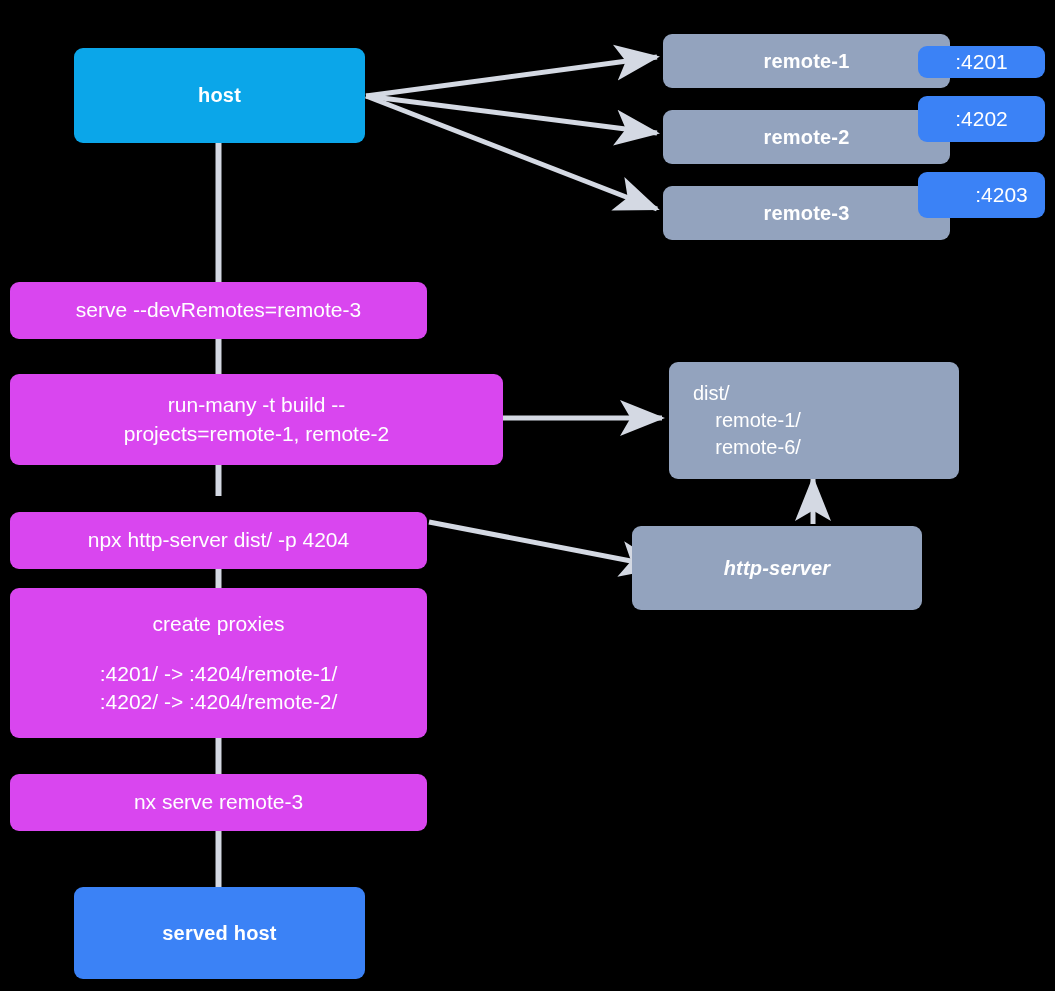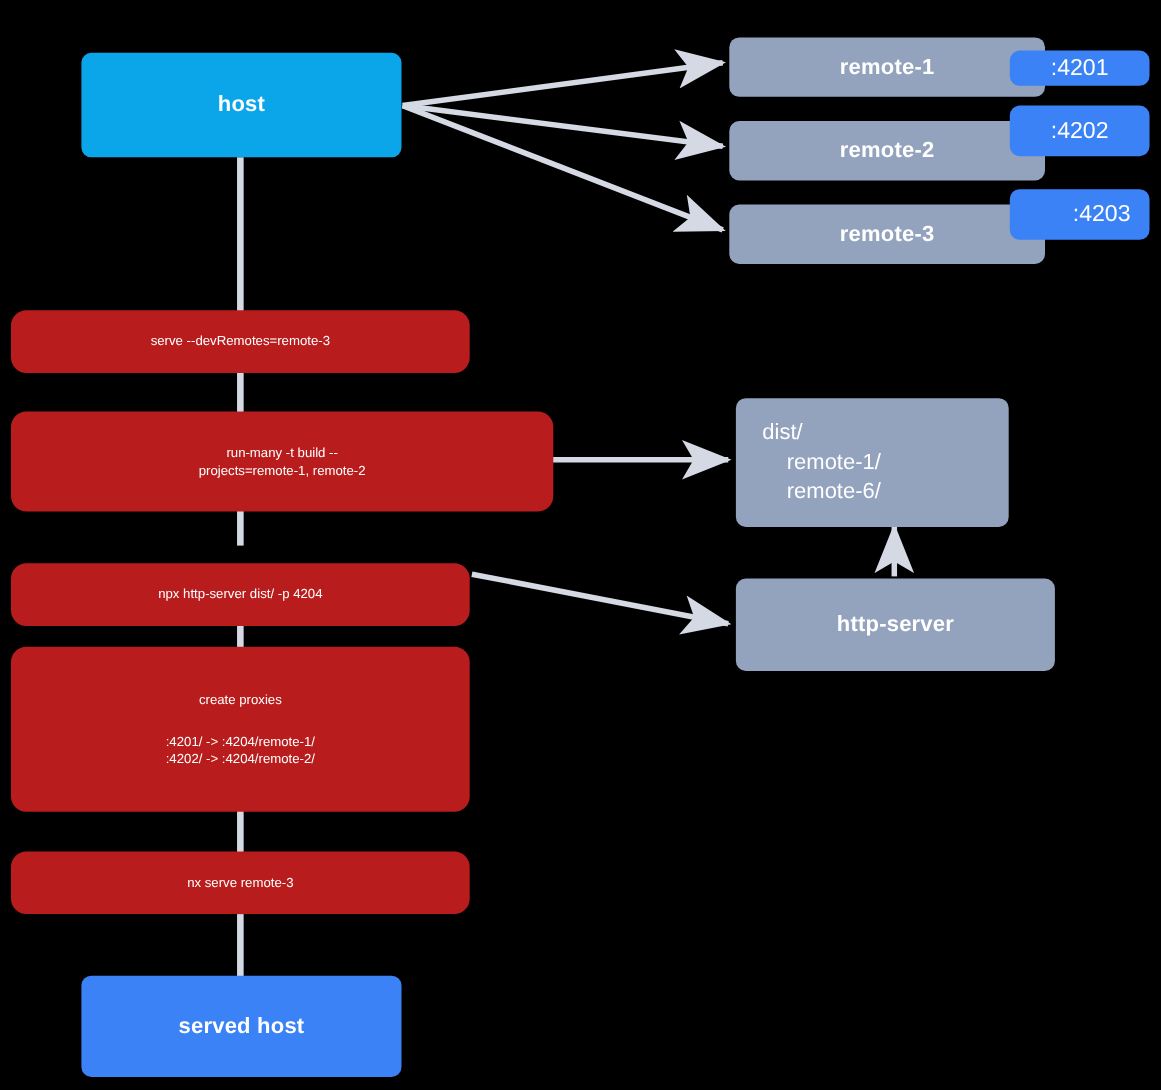--- a/index.html
+++ b/index.html
@@ -36,24 +36,23 @@
     font-size: 20px;
     letter-spacing: 0.2px;
   }
   .node.served {
     background: #3b82f6;
     font-weight: bold;
     font-size: 20px;
     letter-spacing: 0.2px;
   }
   .node.cmd {
-    background: #b91c1c;
-    font-size: 12px;
+    background: #d946ef;
+    font-size: 21px;
     font-weight: normal;
-    border-radius: 14px;
   }
   .node.grey {
     background: #93a3be;
     font-weight: bold;
     font-size: 20px;
     letter-spacing: 0.2px;
   }
   .node.greyplain {
     background: #93a3be;
     font-weight: normal;
@@ -168,23 +167,23 @@
   </div>
 
   <div class="node cmd" style="left:10px; top:774px; width:417px; height:57px;">
     <span>nx serve remote-3</span>
   </div>
 
   <div class="node served" style="left:74px; top:887px; width:291px; height:92px;">
     <span>served host</span>
   </div>
 
-  <div class="node greyplain" style="left:669px; top:362px; width:248px; height:117px; padding-left:24px;">
+  <div class="node greyplain" style="left:669px; top:362px; width:290px; height:117px; padding-left:24px;">
     <span class="dist-line">dist/</span>
     <span class="dist-line">    remote-1/</span>
     <span class="dist-line">    remote-6/</span>
   </div>
 
-  <div class="node grey" style="left:669px; top:526px; width:290px; height:84px;">
+  <div class="node grey" style="left:632px; top:526px; width:290px; height:84px;font-style:italic;">
     <span>http-server</span>
   </div>
 
 </div>
 
 </body></html>

